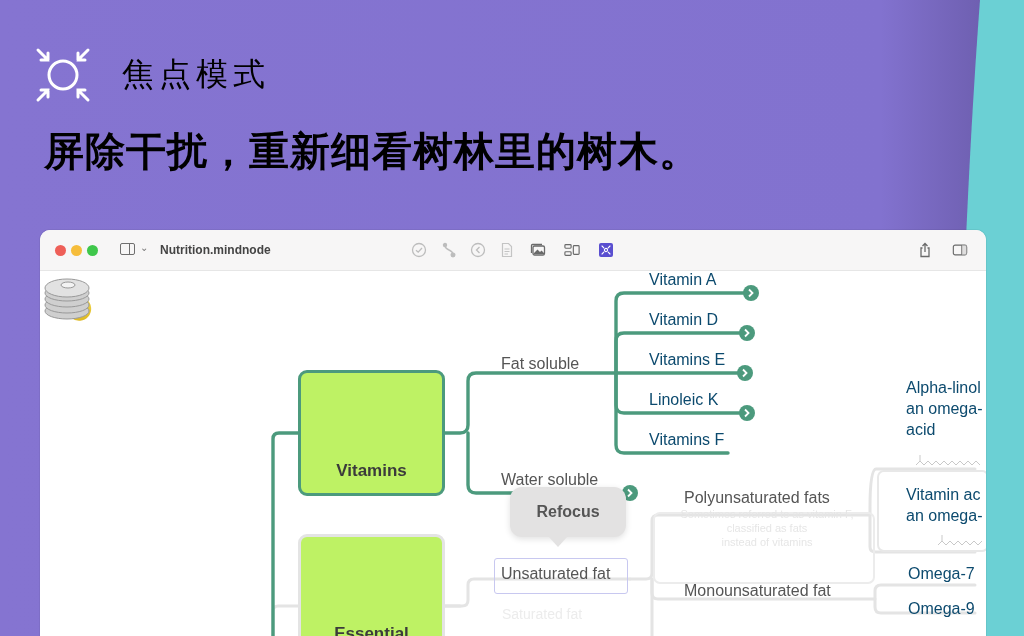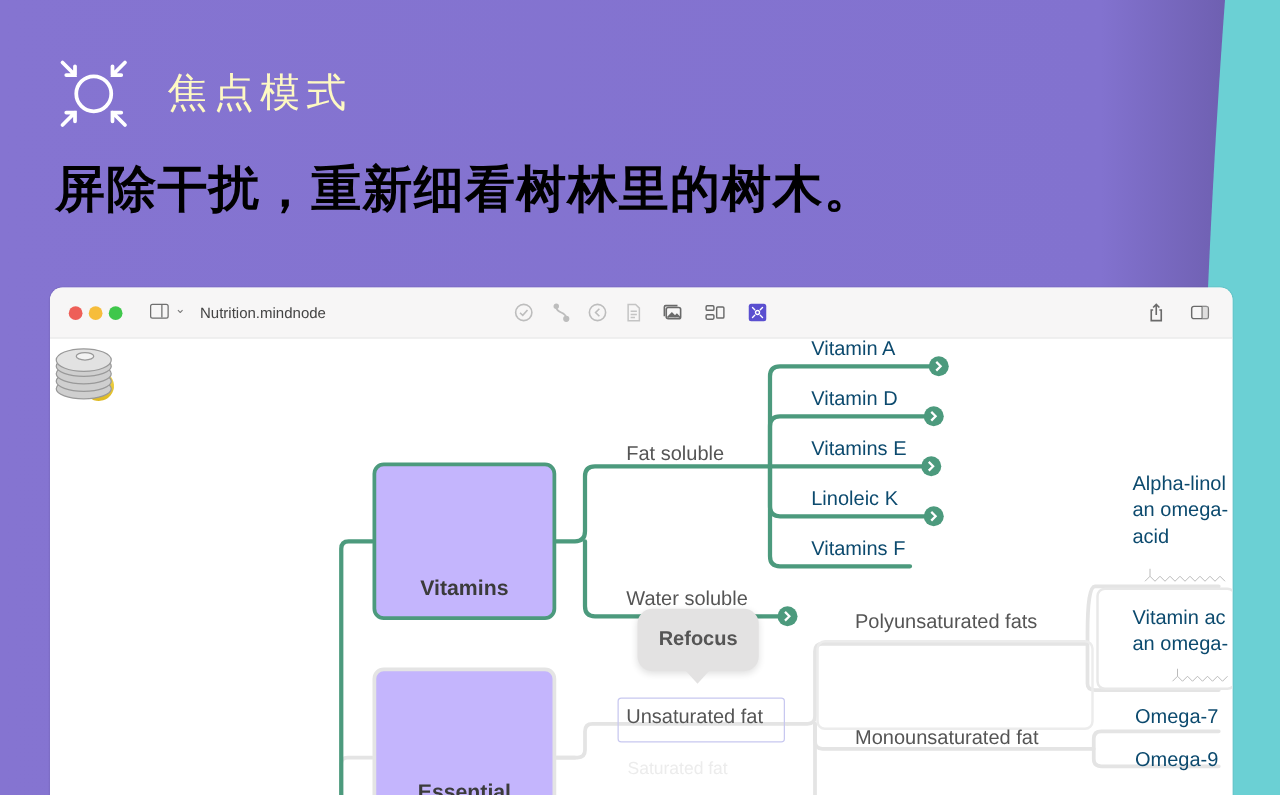--- a/index.html
+++ b/index.html
@@ -1,44 +1,44 @@
 <!DOCTYPE html>
 <html><head>
 <meta charset="utf-8">
 <style>
   *{box-sizing:border-box;margin:0;padding:0}
   html,body{width:1024px;height:636px;overflow:hidden}
   body{position:relative;background:#8574d1;font-family:"Liberation Sans","DejaVu Sans",sans-serif}
   .bg-teal{position:absolute;left:0;top:0;width:1024px;height:636px}
-  .headline-wrap{position:absolute;left:44px;top:44px;color:#fef9c3}
+  .headline-wrap{position:absolute;left:32px;top:44px;color:#000000}
   .focus-row{display:flex;align-items:center;height:62px}
   .focus-icon{width:62px;height:62px;position:relative}
   .focus-title{margin-left:28px;font-size:32px;letter-spacing:5px;font-family:"DejaVu Sans",sans-serif;font-weight:400}
   .tagline{position:absolute;left:44px;top:124px;font-size:40px;font-weight:bold;color:#000000;font-family:"DejaVu Sans",sans-serif;letter-spacing:1px;white-space:nowrap}
 
   .window{position:absolute;left:40px;top:230px;width:946px;height:420px;background:#fff;border-radius:10px 10px 0 0;overflow:hidden;box-shadow:0 0 0 1px rgba(0,0,0,.05)}
   .titlebar{height:41px;background:#f7f6f6;border-bottom:1px solid #e6e6e6;position:relative}
   .tl{position:absolute;top:15px;width:11px;height:11px;border-radius:50%}
   .tl.red{left:15px;background:#ee5f58}
   .tl.yel{left:31px;background:#f6bd3b}
   .tl.grn{left:47px;background:#3fc74b}
   .sidebar-toggle{position:absolute;left:80px;top:13px;width:15px;height:12px;border:1.4px solid #6f6f6f;border-radius:2px}
   .sidebar-toggle:after{content:"";position:absolute;left:8px;top:0;width:1.4px;height:100%;background:#6f6f6f}
   .chev{position:absolute;left:100px;top:12px;font-size:10px;color:#777}
-  .doc-title{position:absolute;left:120px;top:13px;font-size:12px;font-weight:normal;color:#444}
+  .doc-title{position:absolute;left:120px;top:13px;font-size:12px;font-weight:bold;color:#444}
   .tb-icon{position:absolute;top:11px;width:18px;height:18px;display:flex;align-items:center;justify-content:center}
   .tb-icon svg{width:16px;height:16px}
   .canvas{position:absolute;left:0;top:41px;width:946px;height:379px;background:#fff}
   .canvas svg{position:absolute;left:0;top:0}
   .lbl{position:absolute;font-size:16px;color:#555;white-space:nowrap}
   .lbl.dim{color:#0c4a6e}
-  .node-box{position:absolute;border:3px solid #4c9a7d;border-radius:9px;background:#c4b5fd}
+  .node-box{position:absolute;border:3px solid #4c9a7d;border-radius:9px;background:#bef264}
   .node-box.gray{border-color:#e4e4e4}
   .node-title{position:absolute;left:0;width:100%;text-align:center;font-size:17px;font-weight:bold;color:#3b3b3b}
-  .refocus{position:absolute;left:470px;top:216px;width:97px;height:50px;background:#e3e2e2;border-radius:12px;box-shadow:0 2px 6px rgba(0,0,0,.12);display:flex;align-items:center;justify-content:center;font-size:16px;font-weight:bold;color:#555}
+  .refocus{position:absolute;left:470px;top:216px;width:116px;height:50px;background:#e3e2e2;border-radius:12px;box-shadow:0 2px 6px rgba(0,0,0,.12);display:flex;align-items:center;justify-content:center;font-size:16px;font-weight:bold;color:#555}
   .refocus:after{content:"";position:absolute;left:38px;bottom:-10px;border-left:10px solid transparent;border-right:10px solid transparent;border-top:11px solid #e3e2e2}
   .sel-box{position:absolute;left:454px;top:287px;width:134px;height:36px;border:1.5px solid #c8c8f0;border-radius:3px}
   .faded-text{position:absolute;font-size:11px;color:#e6e6e6;text-align:center;line-height:14px}
   .emoji-pill{position:absolute;left:300px;top:117px;width:60px;height:60px}
   .emoji-pancake{position:absolute;left:304px;top:283px;width:54px;height:52px}
 </style>
 </head>
 <body>
 
 <svg class="bg-teal" width="1024" height="636" viewBox="0 0 1024 636">
@@ -234,20 +234,25 @@
     <div class="lbl dim" style="left:609px;top:80px">Vitamins E</div>
     <div class="lbl dim" style="left:609px;top:120px">Linoleic K</div>
     <div class="lbl dim" style="left:609px;top:160px">Vitamins F</div>
 
     <div class="lbl" style="left:644px;top:218px">Polyunsaturated fats</div>
     <div class="lbl" style="left:644px;top:311px">Monounsaturated fat</div>
     <div class="lbl" style="left:461px;top:294px">Unsaturated fat</div>
     <div class="sel-box"></div>
     <div class="faded-text" style="left:462px;top:336px;font-size:14px;color:#ececec">Saturated fat</div>
 
+    <div class="faded-text" style="left:622px;top:236px;width:210px">
+      <div>Sometimes referred to as vitamin F,</div>
+      <div>classified as fats</div>
+      <div>instead of vitamins</div>
+    </div>
 
     <div class="lbl dim" style="left:866px;top:106px;line-height:21px">
       <div>Alpha-linol</div>
       <div>an omega-</div>
       <div>acid</div>
     </div>
     <div class="lbl dim" style="left:866px;top:213px;line-height:21px">
       <div>Vitamin ac</div>
       <div>an omega-</div>
     </div>

